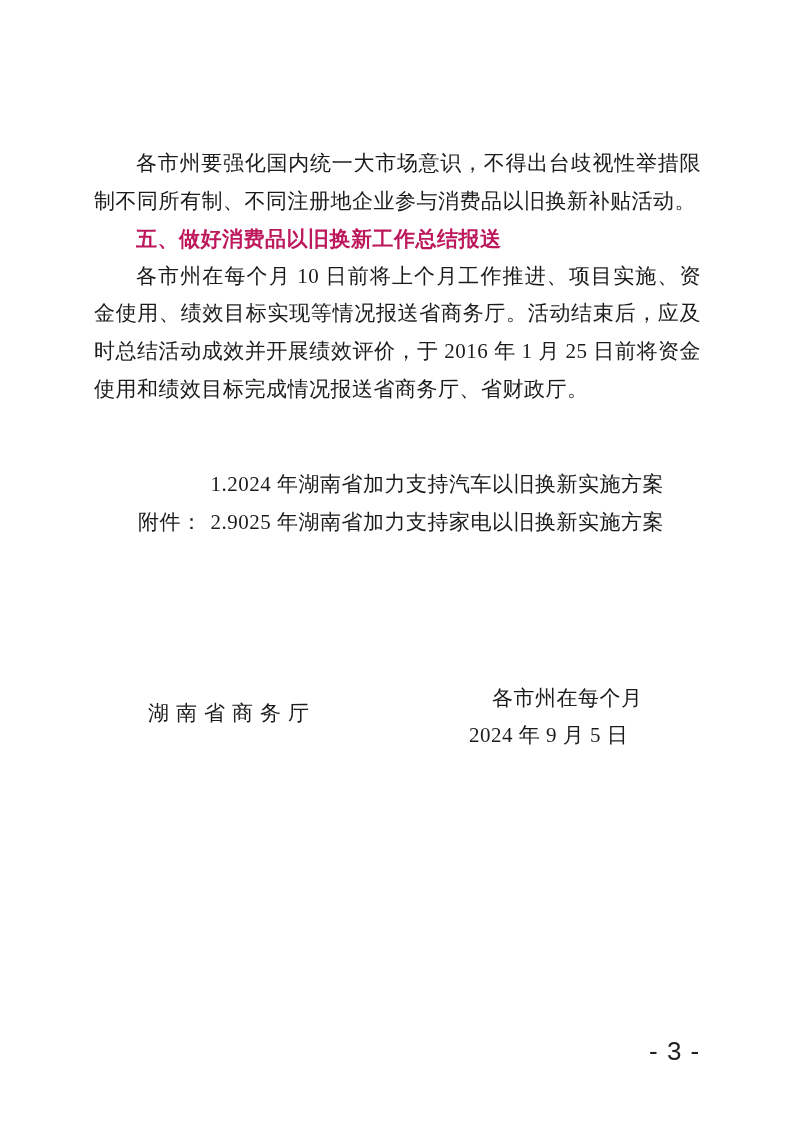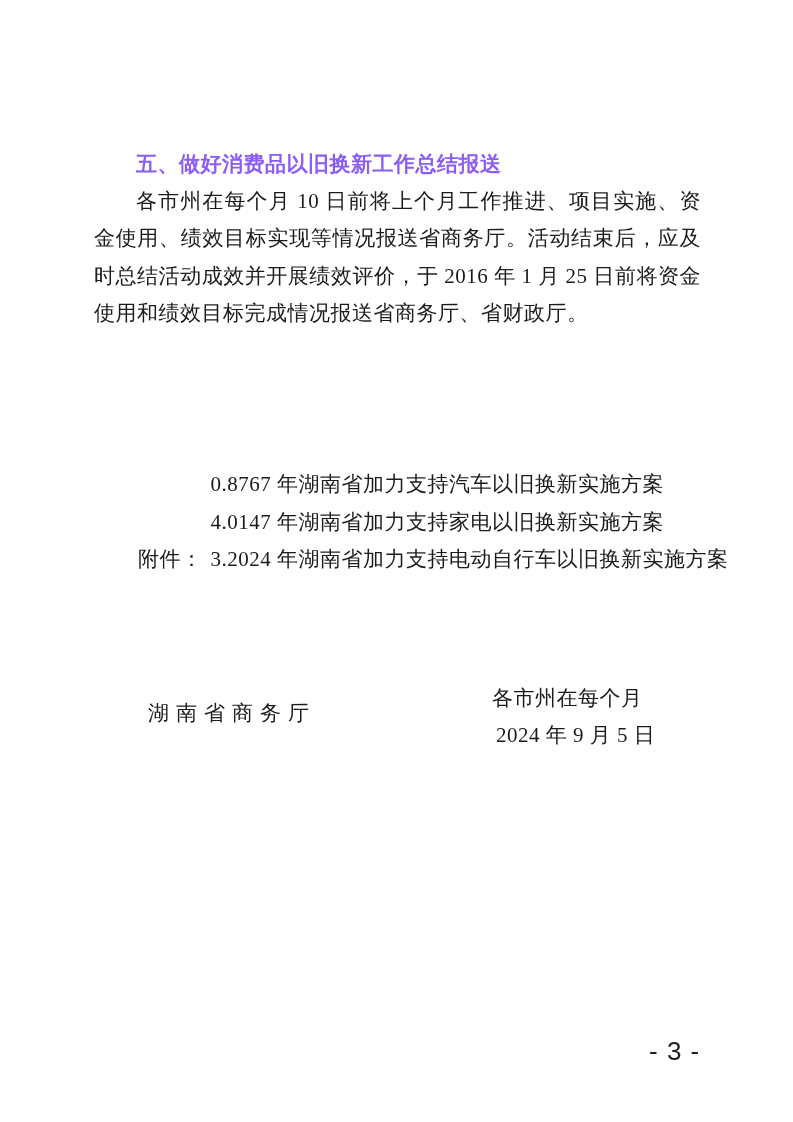--- a/index.html
+++ b/index.html
@@ -28,21 +28,21 @@
     line-height: 37.6px;
     letter-spacing: 0.5px;
     text-align: justify;
     text-indent: 2em;
     color: #1b1b1b;
   }
   .par.heading {
     font-family: "Liberation Sans", "DejaVu Sans", sans-serif;
     font-weight: 700;
     text-align: left;
-    color: #8b5cf6;
+    color: #be185d;
   }
   .attachments {
     position: absolute;
     left: 138px;
     top: 466px;
     display: flex;
     align-items: flex-end;
     font-size: 21px;
     line-height: 37.6px;
     letter-spacing: 0.5px;
@@ -67,21 +67,21 @@
     top: 679px;
     letter-spacing: 7px;
     margin-top: 16px;
   }
   .sig-right {
     left: 492px;
     top: 680px;
     letter-spacing: 0.5px;
   }
   .sig-date {
-    left: 496px;
+    left: 469px;
     top: 717px;
     letter-spacing: 0.5px;
   }
   .page-number {
     position: absolute;
     left: 649px;
     top: 1036px;
     font-size: 26px;
     line-height: 30px;
     font-family: "Liberation Sans", "DejaVu Sans", sans-serif;
@@ -89,30 +89,30 @@
     letter-spacing: 1px;
     white-space: nowrap;
   }
 </style>
 </head>
 <body>
 
 <div class="page">
 
   <div class="body-text">
+    <p class="par">各市州要强化国内统一大市场意识，不得出台歧视性举措限制不同所有制、不同注册地企业参与消费品以旧换新补贴活动。</p>
     <p class="par heading">五、做好消费品以旧换新工作总结报送</p>
     <p class="par">各市州在每个月 10 日前将上个月工作推进、项目实施、资金使用、绩效目标实现等情况报送省商务厅。活动结束后，应及时总结活动成效并开展绩效评价，于 2016 年 1 月 25 日前将资金使用和绩效目标完成情况报送省商务厅、省财政厅。</p>
   </div>
 
   <div class="attachments">
     <span class="att-label">附件：</span>
     <div class="att-items">
-      <div class="att-item">0.8767 年湖南省加力支持汽车以旧换新实施方案</div>
-      <div class="att-item">4.0147 年湖南省加力支持家电以旧换新实施方案</div>
-      <div class="att-item">3.2024 年湖南省加力支持电动自行车以旧换新实施方案</div>
+      <div class="att-item">1.2024 年湖南省加力支持汽车以旧换新实施方案</div>
+      <div class="att-item">2.9025 年湖南省加力支持家电以旧换新实施方案</div>
     </div>
   </div>
 
   <div class="sig sig-left">湖南省商务厅</div>
   <div class="sig sig-right">各市州在每个月</div>
   <div class="sig sig-date">2024 年 9 月 5 日</div>
 
   <div class="page-number">- 3 -</div>
 
 </div>

